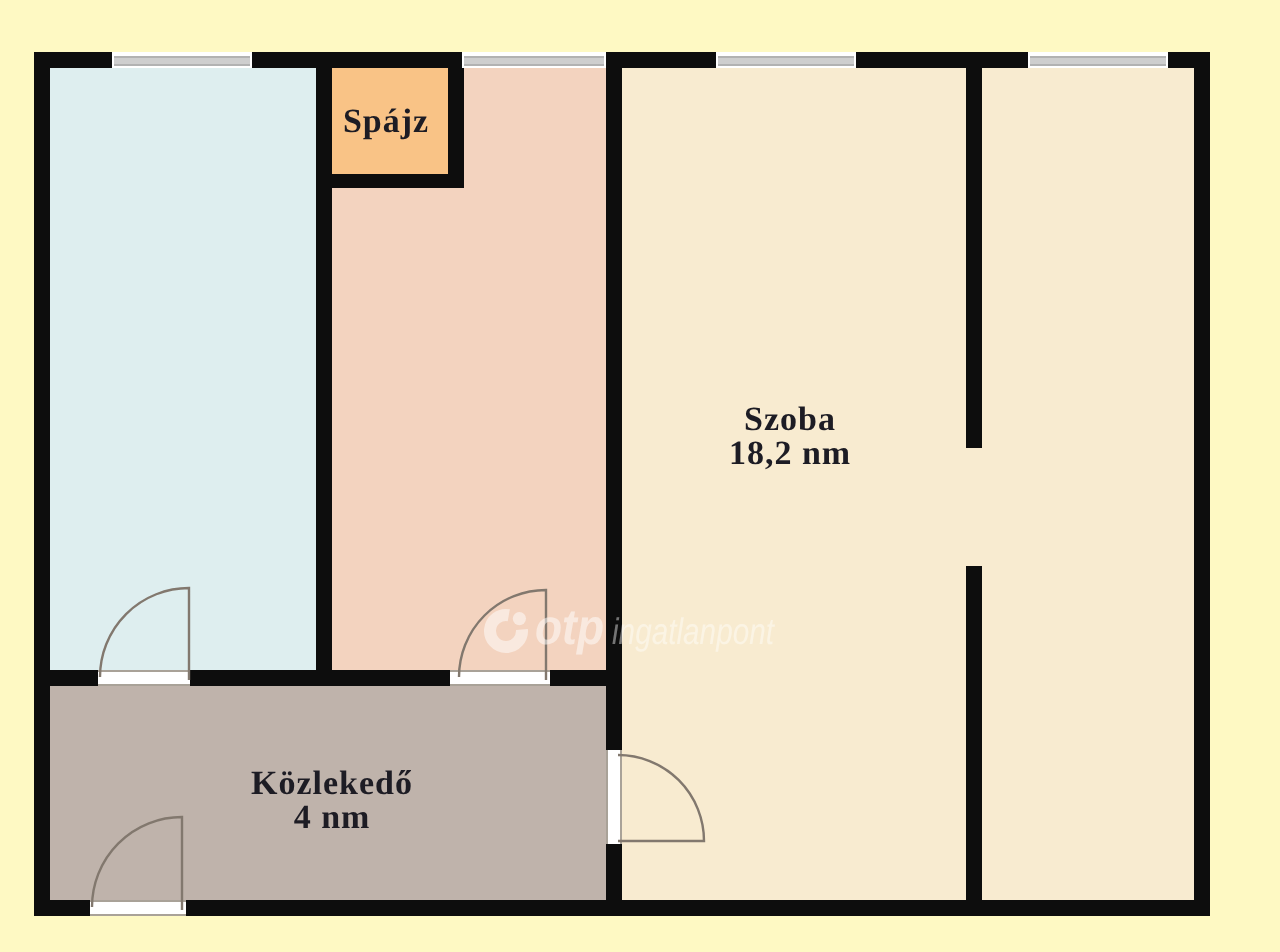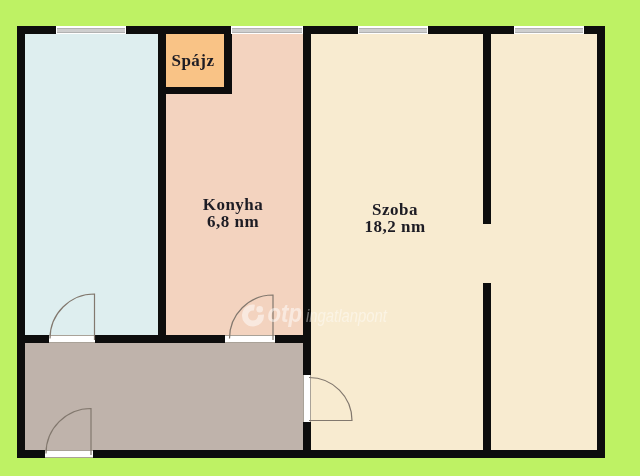--- a/index.html
+++ b/index.html
@@ -1,16 +1,16 @@
 <!DOCTYPE html>
 <html><head>
 <meta charset="utf-8">
 <style>
   html,body{margin:0;padding:0;background:#ffffff;}
-  #plan{position:relative;width:640px;height:476px;background:#bef264;overflow:hidden;}
+  #plan{position:relative;width:640px;height:476px;background:#fef9c3;overflow:hidden;}
   .a{position:absolute;}
   .w{position:absolute;background:#0d0d0d;}
   .lbl{position:absolute;font-family:"Liberation Serif",serif;font-weight:700;color:#1d1c24;text-align:center;font-size:17px;line-height:17px;white-space:nowrap;letter-spacing:0.5px;}
 </style>
 </head>
 <body>
 <div id="plan">
 
   <div class="a" style="left:25px;top:34px;width:137px;height:309px;background:#deeeef"></div>
   <div class="a" style="left:162px;top:34px;width:145px;height:309px;background:#f3d3bf"></div>
@@ -46,22 +46,22 @@
   <div class="a" style="left:303px;top:375px;width:8px;height:47px;background:#ffffff;border-left:1px solid #a9a298;border-right:1px solid #a9a298;box-sizing:border-box"></div>
 
   <svg class="a" style="left:0;top:0" width="640" height="476" viewBox="0 0 640 476" fill="none" stroke="#82786e" stroke-width="1.2">
     <path d="M 50 338.5 A 44.5 44.5 0 0 1 94.5 294 L 94.5 340"></path>
     <path d="M 229.5 338.5 A 43.5 43.5 0 0 1 273 295 L 273 340"></path>
     <path d="M 46 453.5 A 45 45 0 0 1 91 408.5 L 91 455"></path>
     <path d="M 309 377.5 A 43 43 0 0 1 352 420.5 L 309 420.5"></path>
   </svg>
 
   <div class="lbl" style="left:160px;top:52px;width:66px;">Spájz</div>
-  <div class="lbl" style="left:173px;top:196px;width:120px;">Konyha<br>6,8 nm</div>
   <div class="lbl" style="left:335px;top:201px;width:120px;text-align:center;">Szoba<br>18,2 nm</div>
+  <div class="lbl" style="left:106px;top:383px;width:120px;">Közlekedő<br>4 nm</div>
 
   <svg class="a" style="left:0;top:0" width="640" height="476" viewBox="0 0 640 476">
     <g opacity="0.5">
       <path d="M 260.97 314.80 A 8 8 0 1 1 254.39 307.62" fill="none" stroke="#ffffff" stroke-width="6"></path>
       <circle cx="259.7" cy="309.3" r="3.3" fill="#ffffff"></circle>
       <text x="267.5" y="322" font-family="Liberation Sans, sans-serif" font-size="25" font-weight="bold" font-style="italic" fill="#ffffff" textLength="34.5" lengthAdjust="spacingAndGlyphs">otp</text>
       <text x="306" y="322" font-family="Liberation Sans, sans-serif" font-size="18.5" font-style="italic" fill="#ffffff" opacity="0.85" textLength="81" lengthAdjust="spacingAndGlyphs">ingatlanpont</text>
     </g>
   </svg>
 </div>

